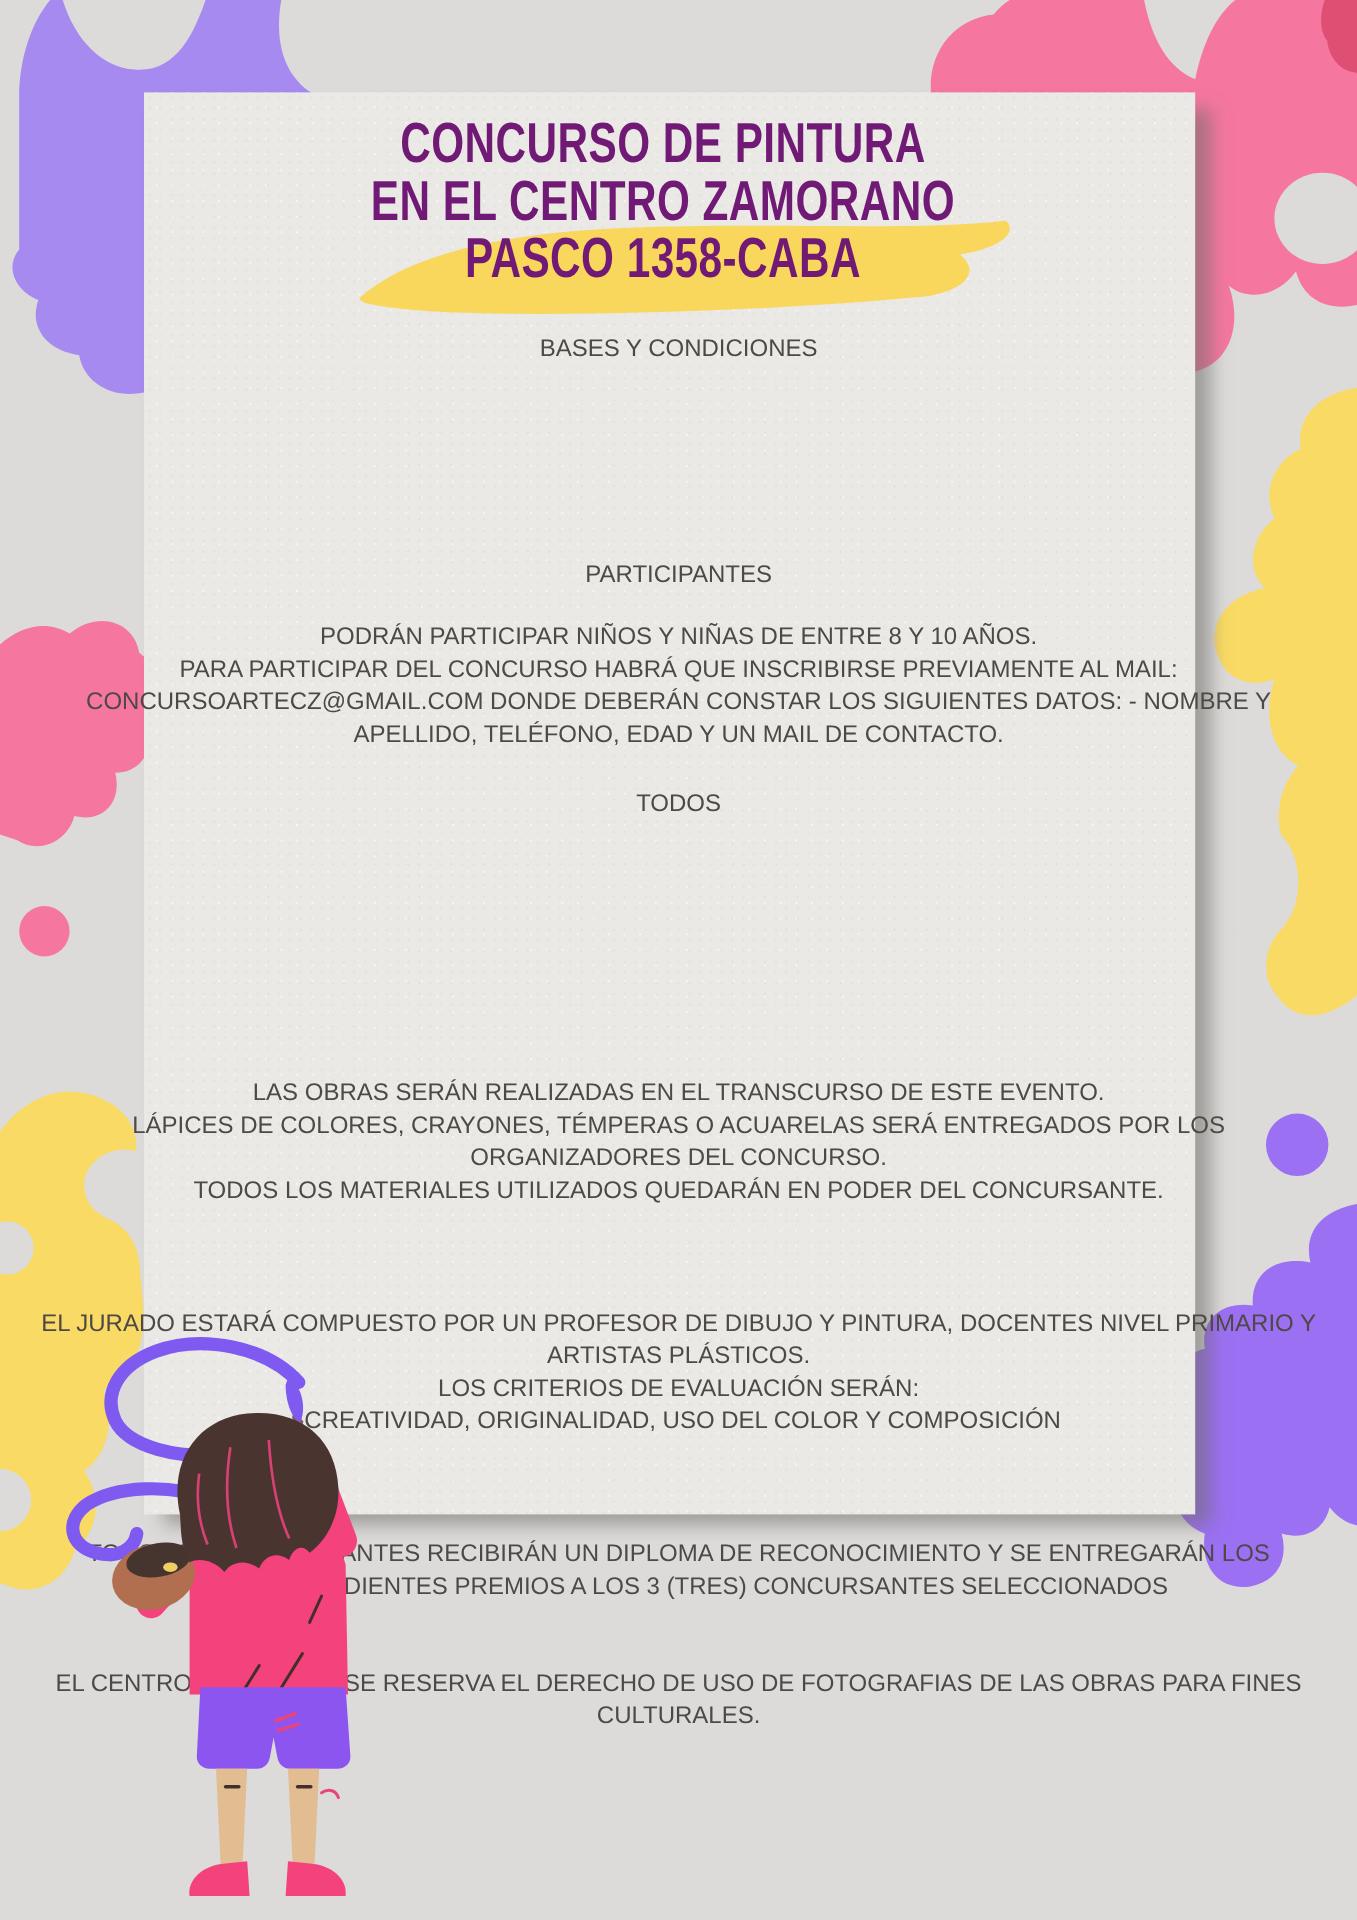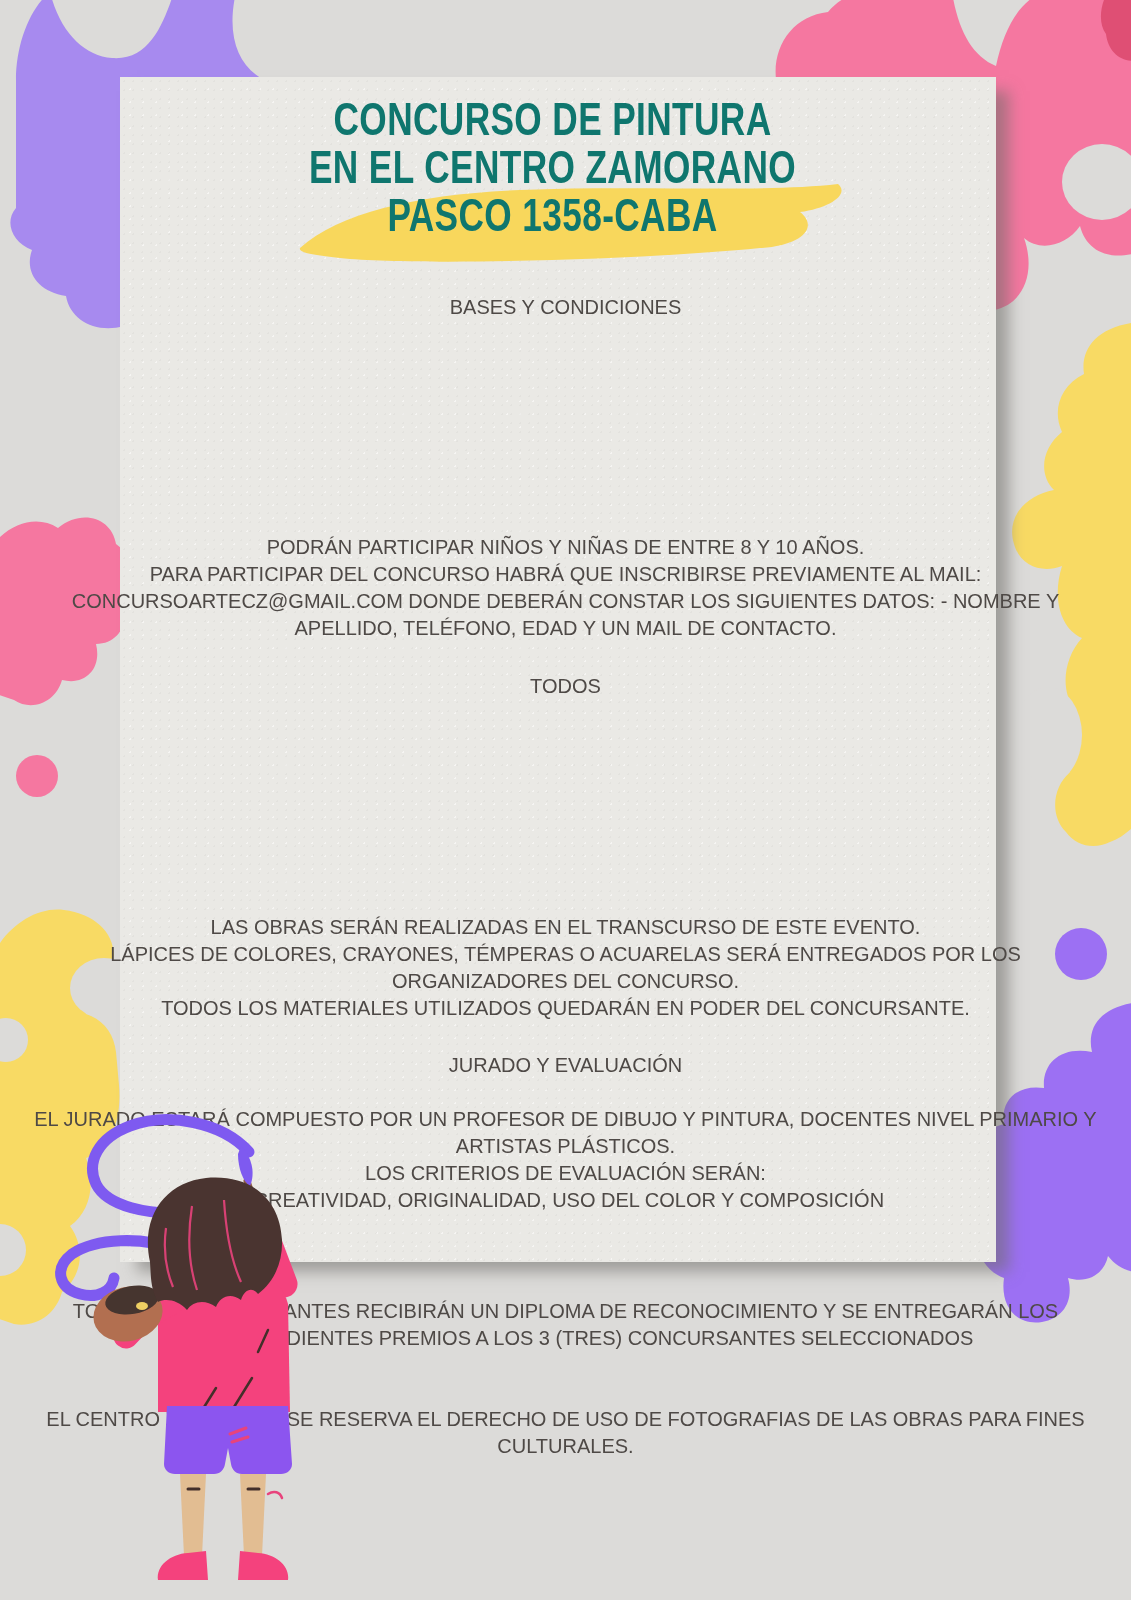--- a/index.html
+++ b/index.html
@@ -15,25 +15,25 @@
     background-image:
       radial-gradient(rgba(0,0,0,0.03) 1px, transparent 1px),
       radial-gradient(rgba(255,255,255,0.55) 1px, transparent 1px);
     background-size:9px 9px,13px 13px;
     background-position:0 0,4px 6px;
     box-shadow:15px 12px 14px -2px rgba(110,108,104,0.55);
   }
   .brush-stroke{position:absolute;left:280px;top:160px;z-index:3;}
   .title{
     position:absolute;left:0;top:95px;width:1105px;z-index:4;
-    text-align:center;color:#0f766e;font-weight:700;font-size:47px;line-height:48px;
+    text-align:center;color:#701a75;font-weight:700;font-size:47px;line-height:48px;
     letter-spacing:0.5px;
   }
   .title-line{transform:scaleX(0.75);transform-origin:50% 50%;white-space:nowrap;}
-  .copy{position:absolute;left:0;top:16px;width:1131px;height:1492px;z-index:5;pointer-events:none;}
+  .copy{position:absolute;left:0;top:0;width:1131px;height:1492px;z-index:5;pointer-events:none;}
   .h, .p{
     position:absolute;left:0;width:1131px;text-align:center;
     color:#4e4946;font-size:20px;line-height:27px;white-space:pre-line;
   }
   .girl{position:absolute;left:0;top:1040px;z-index:6;}
 </style>
 </head>
 <body>
 
 <div class="canvas">
@@ -64,33 +64,33 @@
   <div class="title">
     <div class="title-line">CONCURSO DE PINTURA</div>
     <div class="title-line">EN EL CENTRO ZAMORANO</div>
     <div class="title-line">PASCO 1358-CABA</div>
   </div>
 
   <div class="copy">
     <div class="h" style="top:278px">BASES Y CONDICIONES</div>
 
 
+    <div class="h" style="top:466px">PARTICIPANTES</div>
     <div class="p" style="top:518px">PODRÁN PARTICIPAR NIÑOS Y NIÑAS DE ENTRE 8 Y 10 AÑOS.
 PARA PARTICIPAR DEL CONCURSO HABRÁ QUE INSCRIBIRSE PREVIAMENTE AL MAIL:
 CONCURSOARTECZ@GMAIL.COM DONDE DEBERÁN CONSTAR LOS SIGUIENTES DATOS: - NOMBRE Y
 APELLIDO, TELÉFONO, EDAD Y UN MAIL DE CONTACTO.</div>
 
     <div class="h" style="top:657px">TODOS</div>
 
     <div class="p" style="top:898px">LAS OBRAS SERÁN REALIZADAS EN EL TRANSCURSO DE ESTE EVENTO.
 LÁPICES DE COLORES, CRAYONES, TÉMPERAS O ACUARELAS SERÁ ENTREGADOS POR LOS
 ORGANIZADORES DEL CONCURSO.
 TODOS LOS MATERIALES UTILIZADOS QUEDARÁN EN PODER DEL CONCURSANTE.</div>
 
-    <div class="h" style="top:1036px">JURADO Y EVALUACIÓN</div>
     <div class="p" style="top:1090px">EL JURADO ESTARÁ COMPUESTO POR UN PROFESOR DE DIBUJO Y PINTURA, DOCENTES NIVEL PRIMARIO Y
 ARTISTAS PLÁSTICOS.
 LOS CRITERIOS DE EVALUACIÓN SERÁN:
 -CREATIVIDAD, ORIGINALIDAD, USO DEL COLOR Y COMPOSICIÓN</div>
 
     <div class="p" style="top:1282px">TODOS LOS PARTICIPANTES RECIBIRÁN UN DIPLOMA DE RECONOCIMIENTO Y SE ENTREGARÁN LOS
 CORRESPONDIENTES PREMIOS A LOS 3 (TRES) CONCURSANTES SELECCIONADOS</div>
 
     <div class="p" style="top:1390px">EL CENTRO ZAMORANO SE RESERVA EL DERECHO DE USO DE FOTOGRAFIAS DE LAS OBRAS PARA FINES
 CULTURALES.</div>

